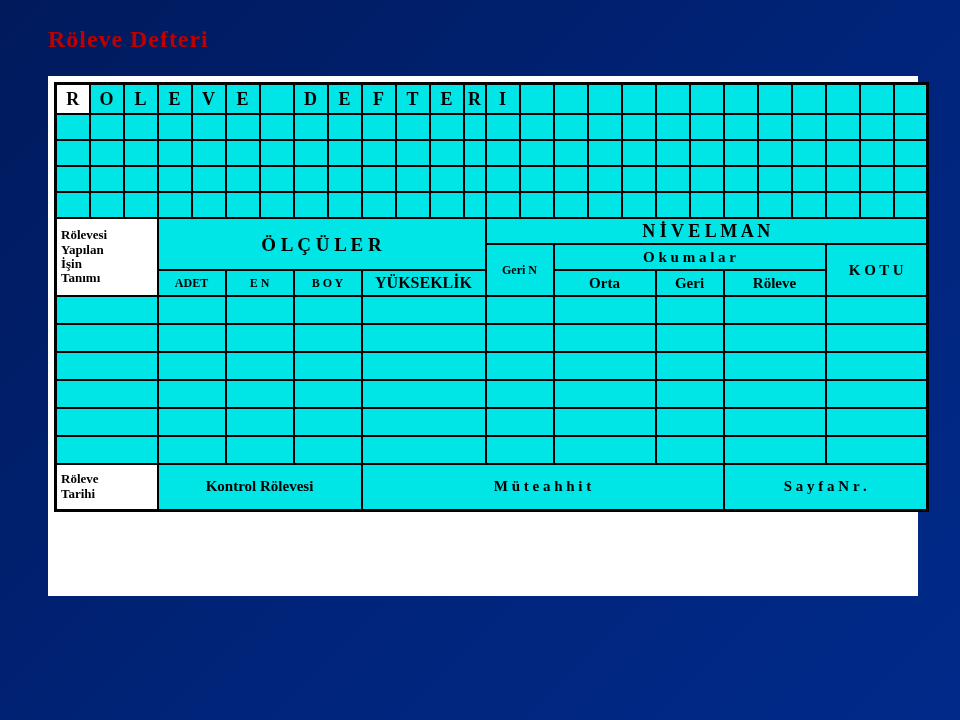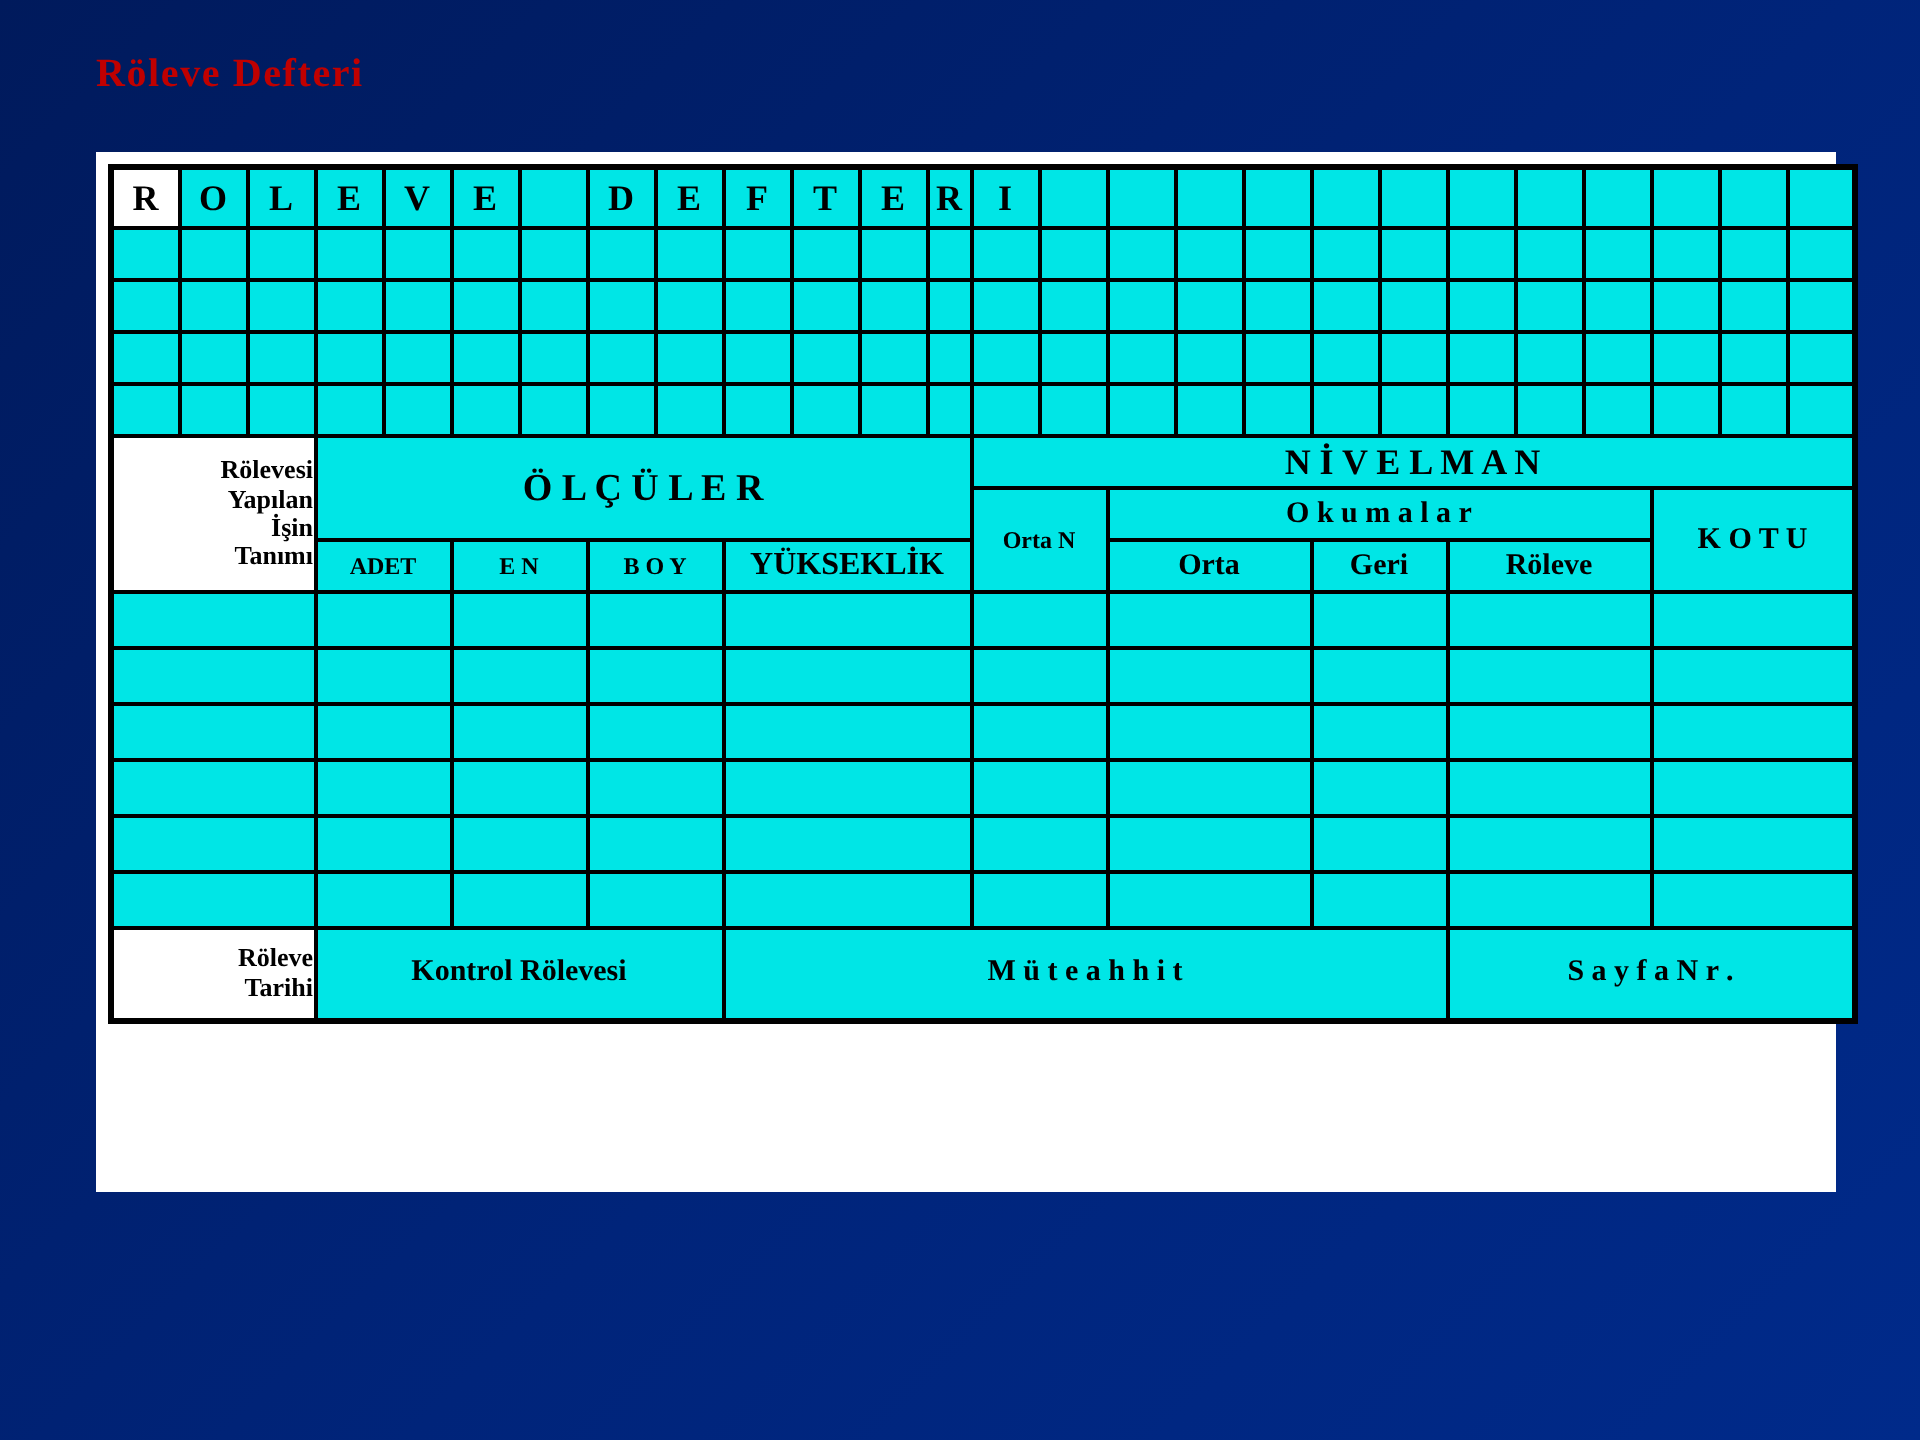--- a/index.html
+++ b/index.html
@@ -5,21 +5,21 @@
   html,body{margin:0;padding:0}
   body{
     width:960px;height:720px;
     background:linear-gradient(135deg,#001a5c 0%,#00247a 55%,#002a8a 100%);
     font-family:"Times New Roman",serif;
     overflow:hidden;
   }
   .title{
     position:absolute;left:48px;top:26px;
     color:#c00000;font-weight:bold;letter-spacing:.04em;
-    font-size:20px;
+    font-size:24px;
   }
   .sheet-wrap{
     position:absolute;left:48px;top:76px;
     width:870px;height:520px;
     background:#fff;padding:6px 6px 10px 6px;
     box-sizing:border-box;
   }
   .sheet{
     width:858px;border:3px solid #000;border-collapse:collapse;
     background:#00e6e6;
@@ -30,21 +30,21 @@
     font-weight:bold;text-align:center;
     font-size:15px;line-height:1;
     padding:0;
     height:26px;
     overflow:hidden;
   }
   tr.hrow td{height:28px;font-size:18px}
   tr.srow td{height:24px}
   tr.brow td{height:26px}
   td.wbg{background:#fff}
-  td.left{ text-align:right;padding-left:4px;font-size:13px;line-height:1.1 }
+  td.left{ text-align:left;padding-left:4px;font-size:13px;line-height:1.1 }
   td.sm{font-size:12px}
 </style>
 </head>
 <body>
 
 <div class="title">Röleve Defteri</div>
 
 <div class="sheet-wrap">
 <table class="sheet">
 <colgroup>
@@ -221,21 +221,21 @@
 
 <tr class="srow">
   <td rowspan="3" colspan="3" class="wbg left" style="white-space:pre-line">Rölevesi
 Yapılan
 İşin
 Tanımı</td>
   <td colspan="10" rowspan="2" style="font-size:19px">Ö  L  Ç  Ü  L  E  R</td>
   <td colspan="13" style="font-size:18px">N  İ  V  E  L  M  A  N</td>
 </tr>
 <tr class="srow">
-  <td rowspan="2" colspan="2" class="sm">Orta N</td>
+  <td rowspan="2" colspan="2" class="sm">Geri N</td>
   <td colspan="8">O k u m a l a r</td>
   <td rowspan="2" colspan="3">K O T U</td>
 </tr>
 <tr class="srow">
   <td colspan="2" class="sm">ADET</td>
   <td colspan="2" class="sm">E  N</td>
   <td colspan="2" class="sm">B O Y</td>
   <td colspan="4" class="sm" style="font-size:16px">YÜKSEKLİK</td>
   <td colspan="3">Orta</td>
   <td colspan="2">Geri</td>

